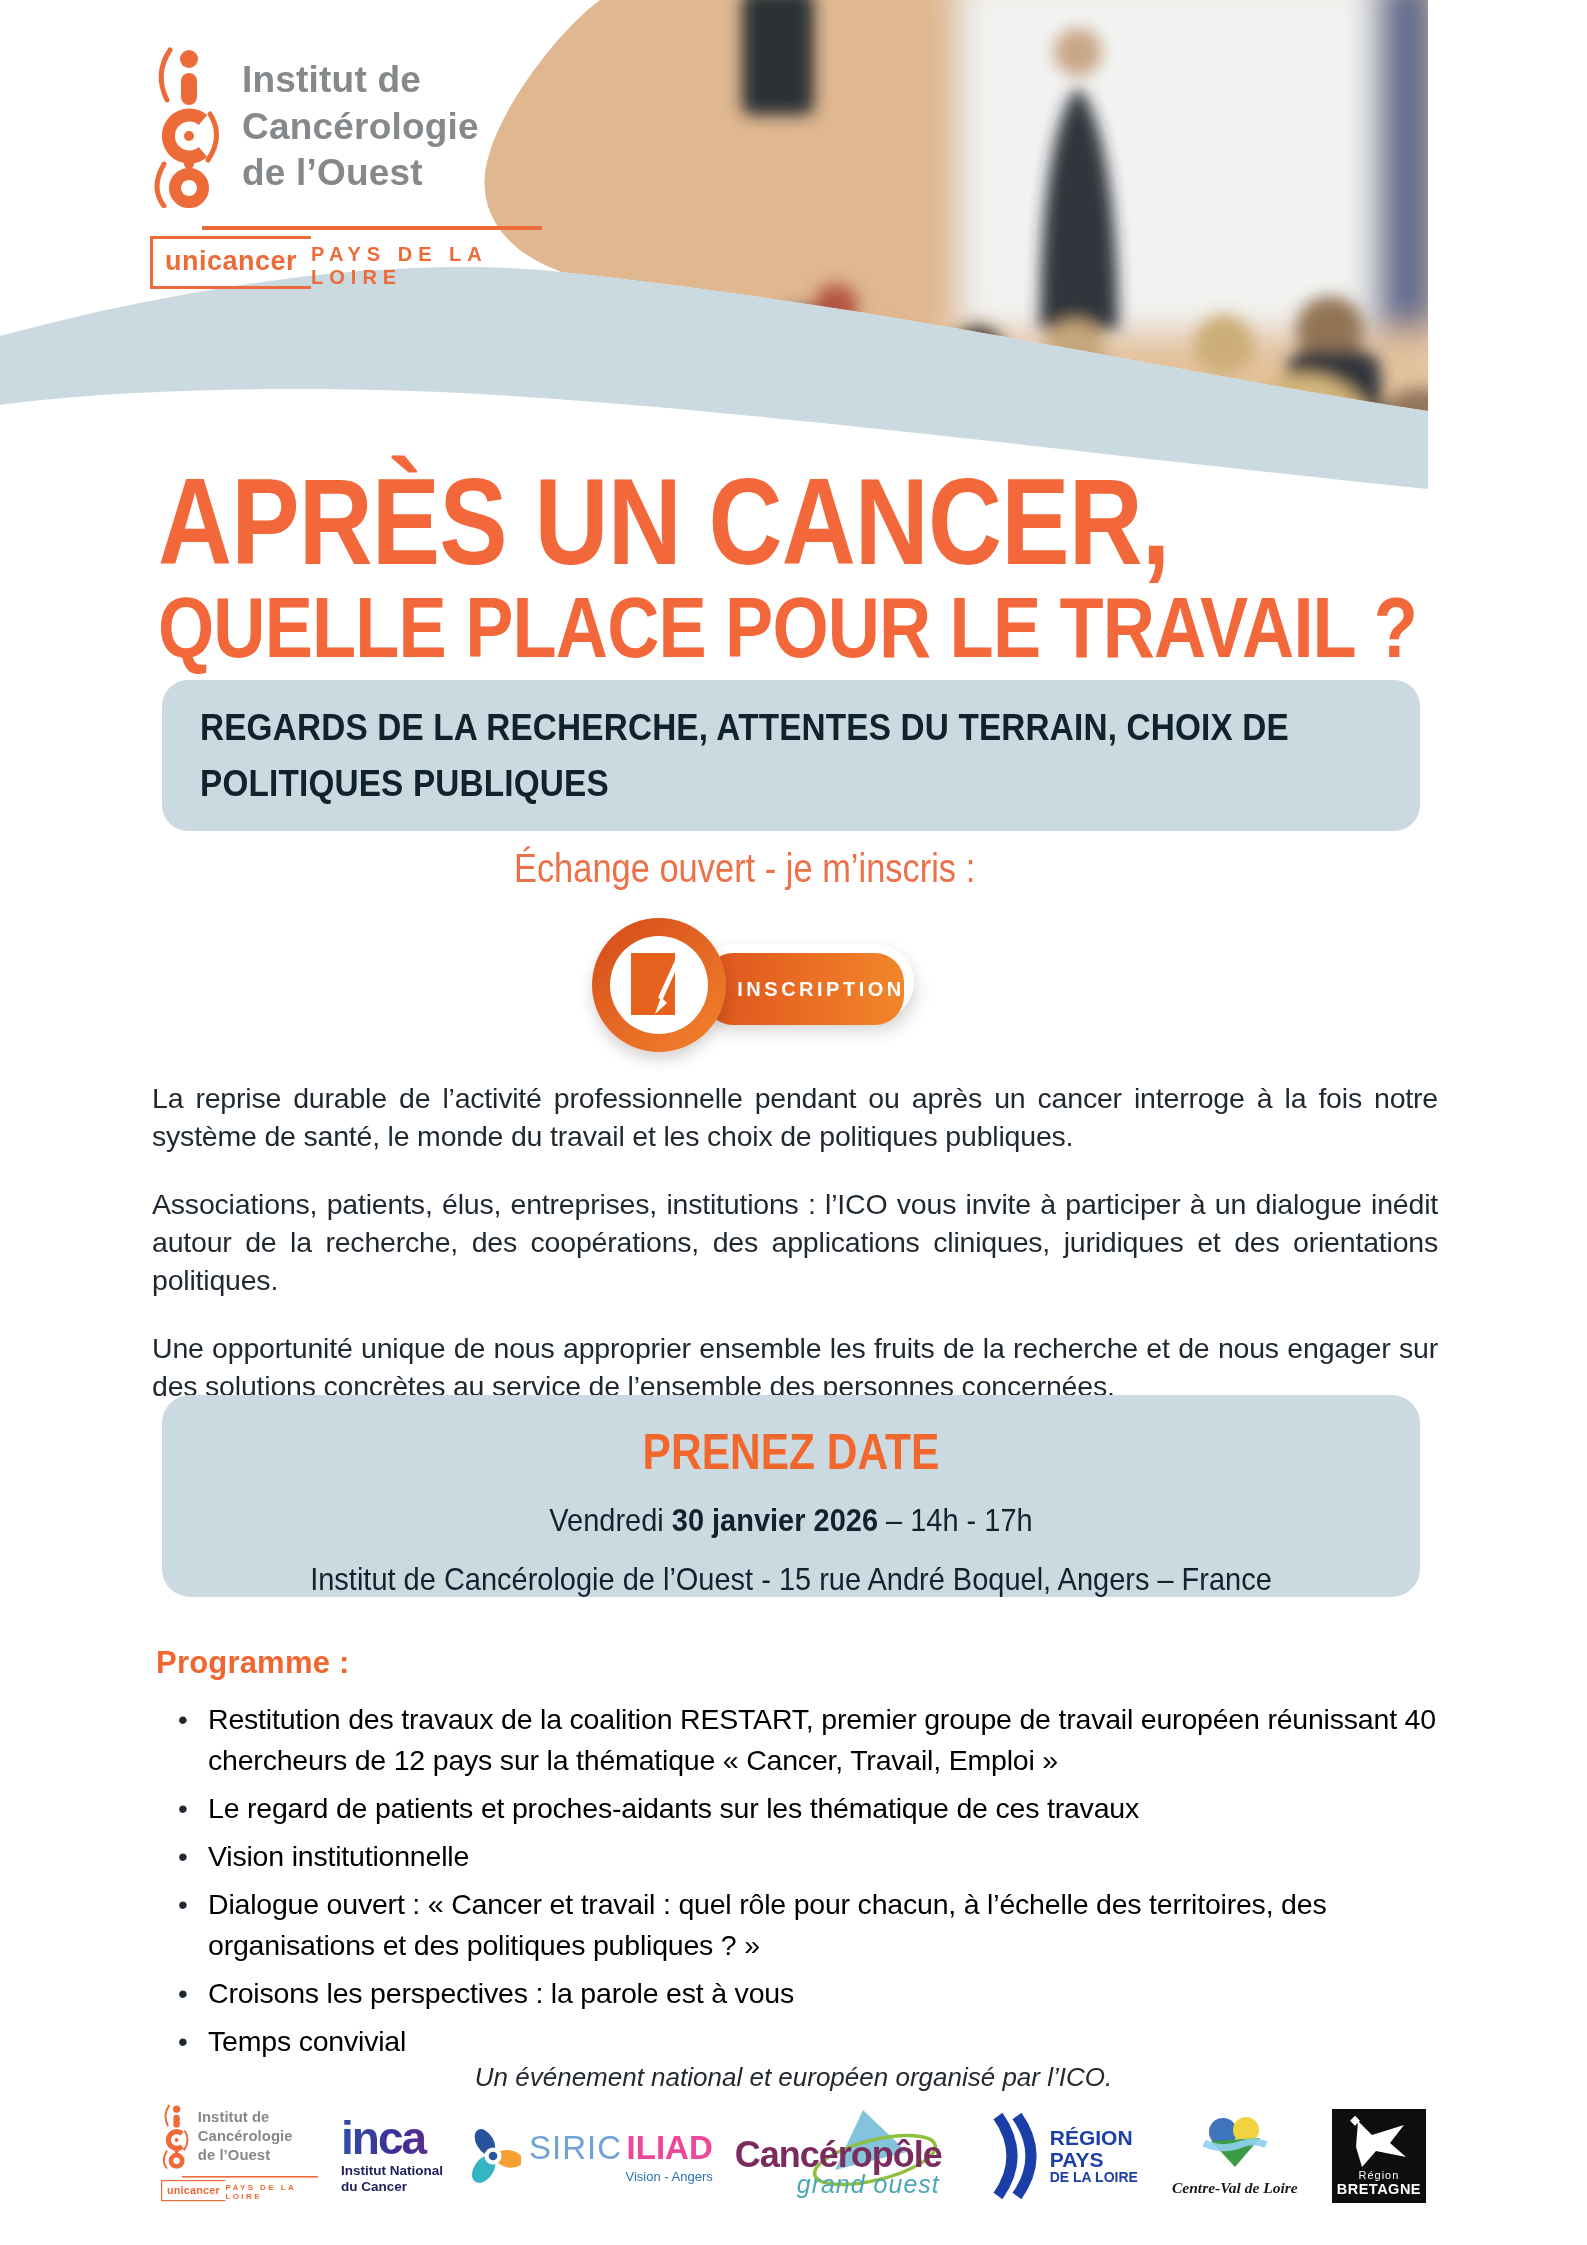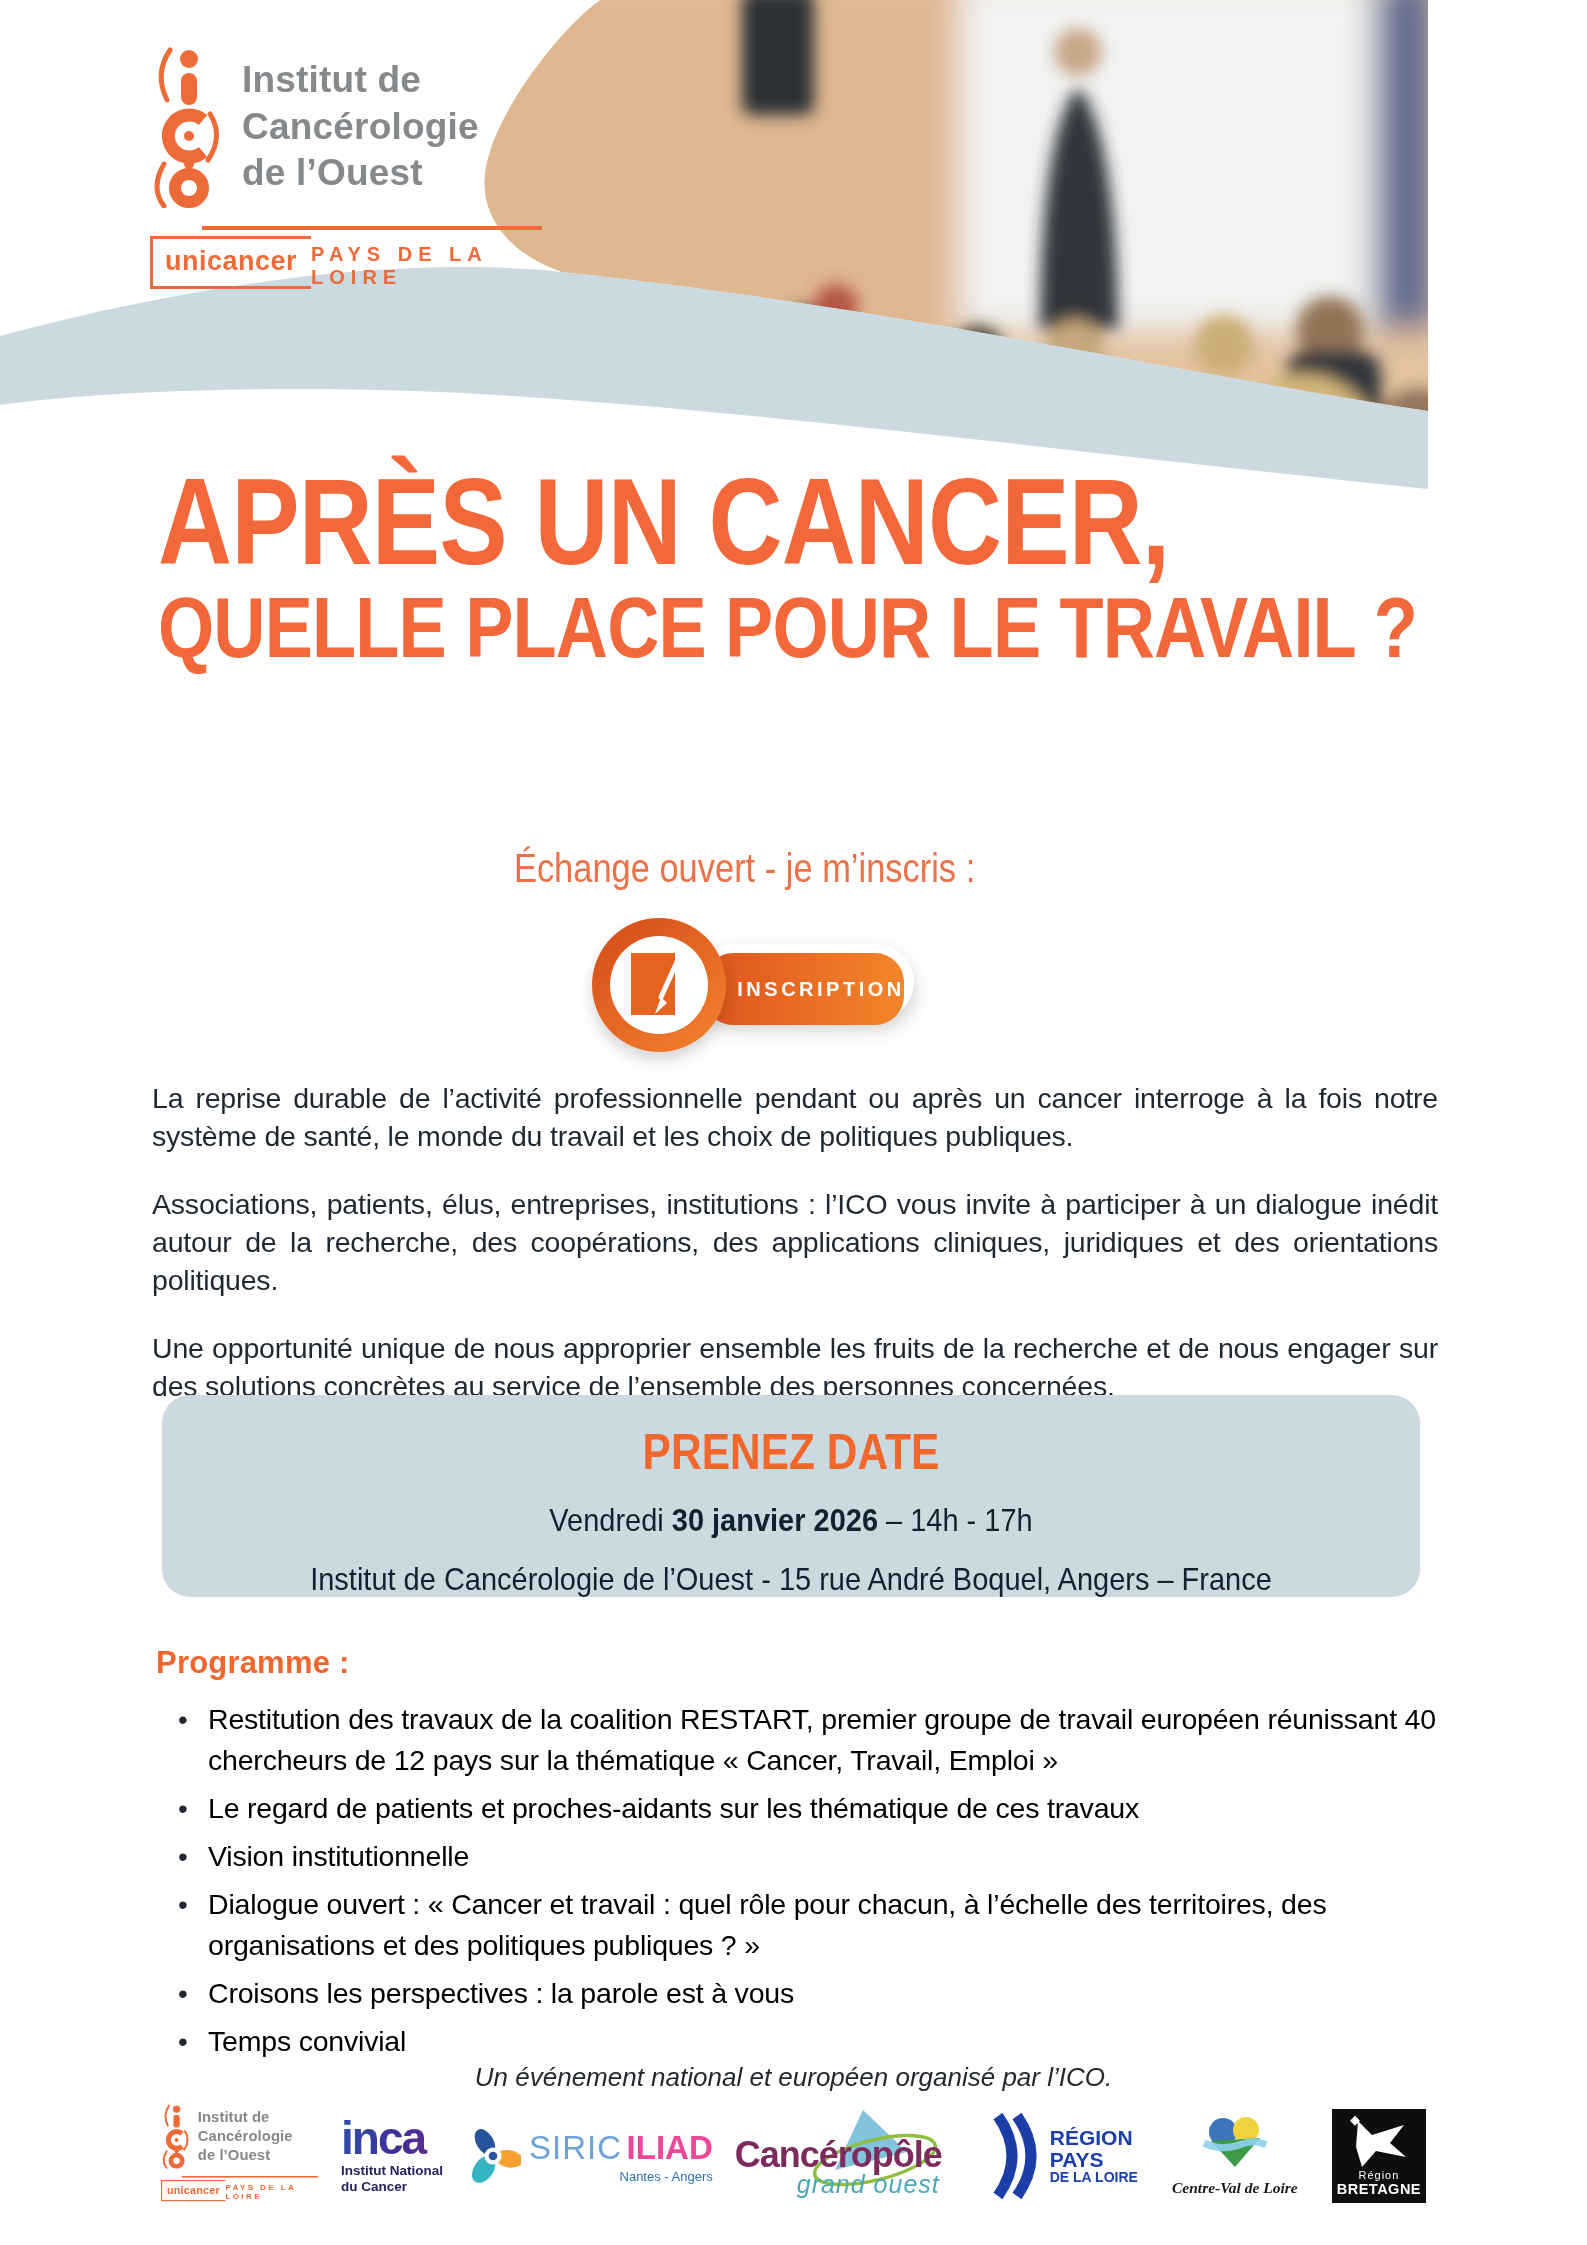--- a/index.html
+++ b/index.html
@@ -162,20 +162,23 @@
       <div class="brand-sub">
         <span class="uni-bracket">unicancer</span>
         <span class="pays">PAYS DE LA LOIRE</span>
       </div>
     </div>
   </div>
 
   <div class="title1">APRÈS UN CANCER,</div>
   <div class="title2">QUELLE PLACE POUR LE TRAVAIL ?</div>
 
+  <div class="kicker">
+    <div class="kicker-inner">REGARDS DE LA RECHERCHE, ATTENTES DU TERRAIN, CHOIX DE POLITIQUES PUBLIQUES</div>
+  </div>
 
   <div class="lead">
     <span class="lead-inner">Échange ouvert - je m’inscris :</span>
   </div>
 
   <div class="cta">
     <div class="cta-pill-white"></div>
     <div class="cta-pill">INSCRIPTION</div>
     <div class="cta-ring"></div>
     <div class="cta-disc">
@@ -262,21 +265,21 @@
           </g>
         <g transform="rotate(215 26 26)">
             <ellipse cx="26" cy="11" rx="9" ry="14" fill="#35B4C4"></ellipse>
           </g>
         <circle cx="26" cy="26" r="8" fill="#fff"></circle>
         <circle cx="26" cy="26" r="4" fill="#27549D"></circle>
       </svg>
       <div>
         <div><span class="siric-text-a">SIRIC</span>
              <span class="siric-text-b">ILIAD</span></div>
-        <div class="siric-sub">Nantes - Angers</div>
+        <div class="siric-sub">Vision - Angers</div>
       </div>
     </div>
 
     <div class="logo-slot logo-cgo">
       <svg width="235" height="96" viewBox="0 0 235 96" style="position:absolute;left:0;top:0">
         <polygon points="128,2 100,62 172,44" fill="#6FB8D6" opacity="0.85"></polygon>
         <ellipse cx="140" cy="52" rx="62" ry="20" fill="none" stroke="#8FBF3F" stroke-width="3.5" transform="rotate(-14 140 52)"></ellipse>
       </svg>
       <div class="cgo-word">Cancéropôle</div>
       <div class="cgo-sub">grand ouest</div>

